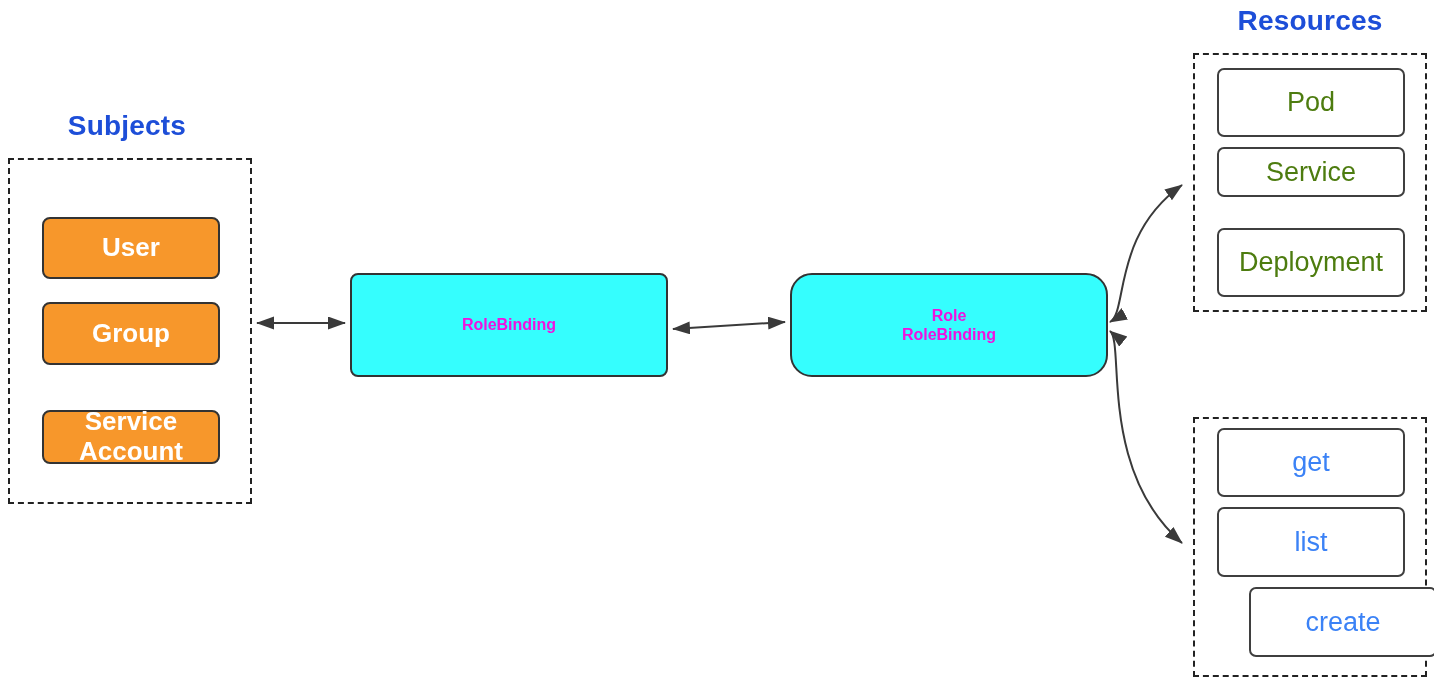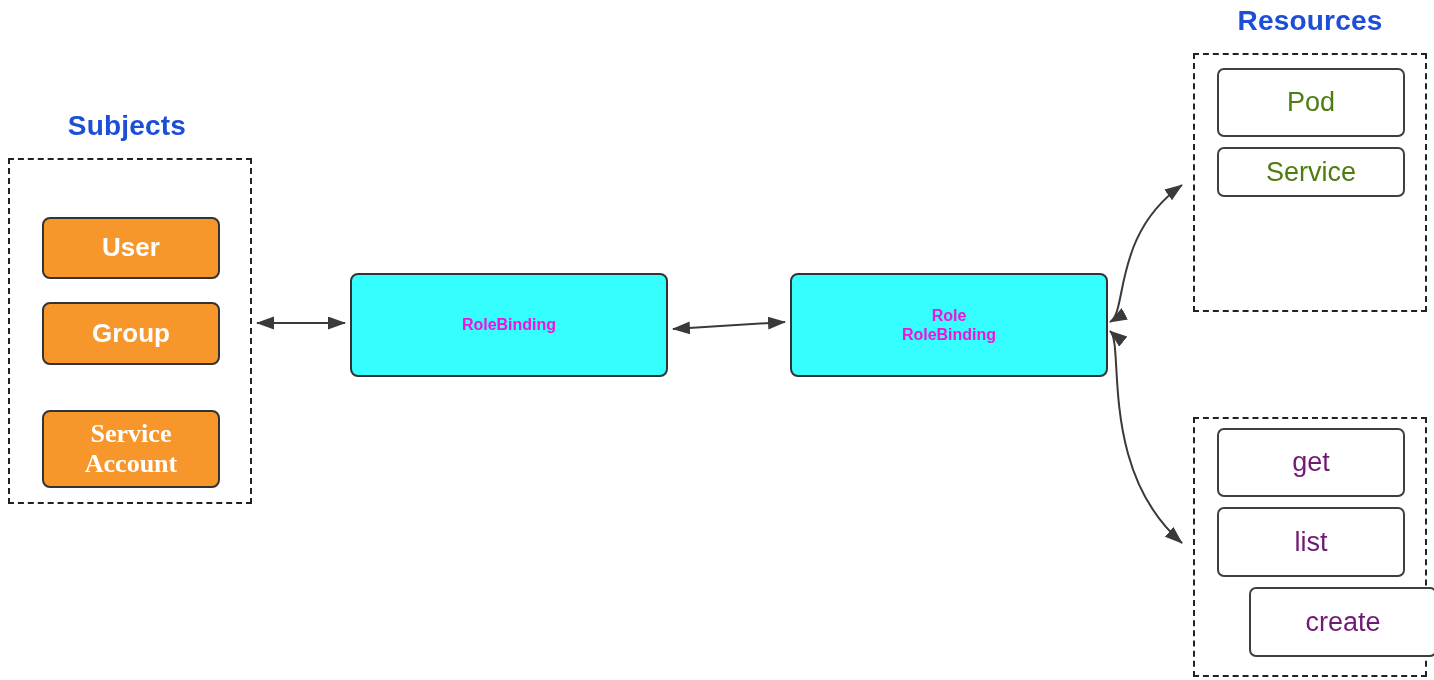--- a/index.html
+++ b/index.html
@@ -50,47 +50,47 @@
     background: #F7972B;
     border: 2.5px solid #333333;
     color: #ffffff;
     font-size: 26px;
     font-weight: bold;
     line-height: 1.15;
     padding: 2px 4px;
   }
   .node-user            { top: 192px; height: 62px; margin-top: 25px; }
   .node-group           { top: 302px; height: 63px; text-align: center; }
-  .node-service-account { top: 410px; height: 78px; font-family: Liberation Serif, serif; }
+  .node-service-account { top: 410px; height: 54px; }
 
   .cyan-node {
     top: 273px;
     width: 318px;
     height: 104px;
     background: #35FEFE;
     border: 2.5px solid #333333;
     color: #F012DE;
     font-size: 16px;
     font-weight: bold;
     line-height: 1.2;
   }
   .node-rolebinding { left: 350px; }
-  .node-role        { left: 790px; }
+  .node-role        { left: 790px; border-radius: 22px; }
 
   .item-node {
     left: 1217px;
     width: 188px;
     background: #ffffff;
     border: 2px solid #3F3F3F;
     border-radius: 7px;
     font-size: 27px;
     font-weight: normal;
   }
   .resource-item  { color: #4d7c0f; }
-  .operation-item { color: #701a75; }
+  .operation-item { color: #3b82f6; }
   .node-pod        { top: 68px;  height: 69px; }
   .node-service    { top: 147px; height: 50px; }
   .node-deployment { top: 228px; height: 69px; }
   .node-get        { top: 428px; height: 69px; }
   .node-list       { top: 507px; height: 70px; }
   .node-create     { top: 587px; height: 70px; margin-left: 32px; }
 
   .arrows-layer {
     position: absolute;
     left: 0; top: 0;
@@ -129,20 +129,23 @@
     <span>Role</span>
     <span>RoleBinding</span>
   </div>
 
   <div class="node item-node resource-item node-pod">
     <span>Pod</span>
   </div>
   <div class="node item-node resource-item node-service">
     <span>Service</span>
   </div>
+  <div class="node item-node resource-item node-deployment">
+    <span>Deployment</span>
+  </div>
 
   <div class="node item-node operation-item node-get">
     <span>get</span>
   </div>
   <div class="node item-node operation-item node-list">
     <span>list</span>
   </div>
   <div class="node item-node operation-item node-create">
     <span>create</span>
   </div>

